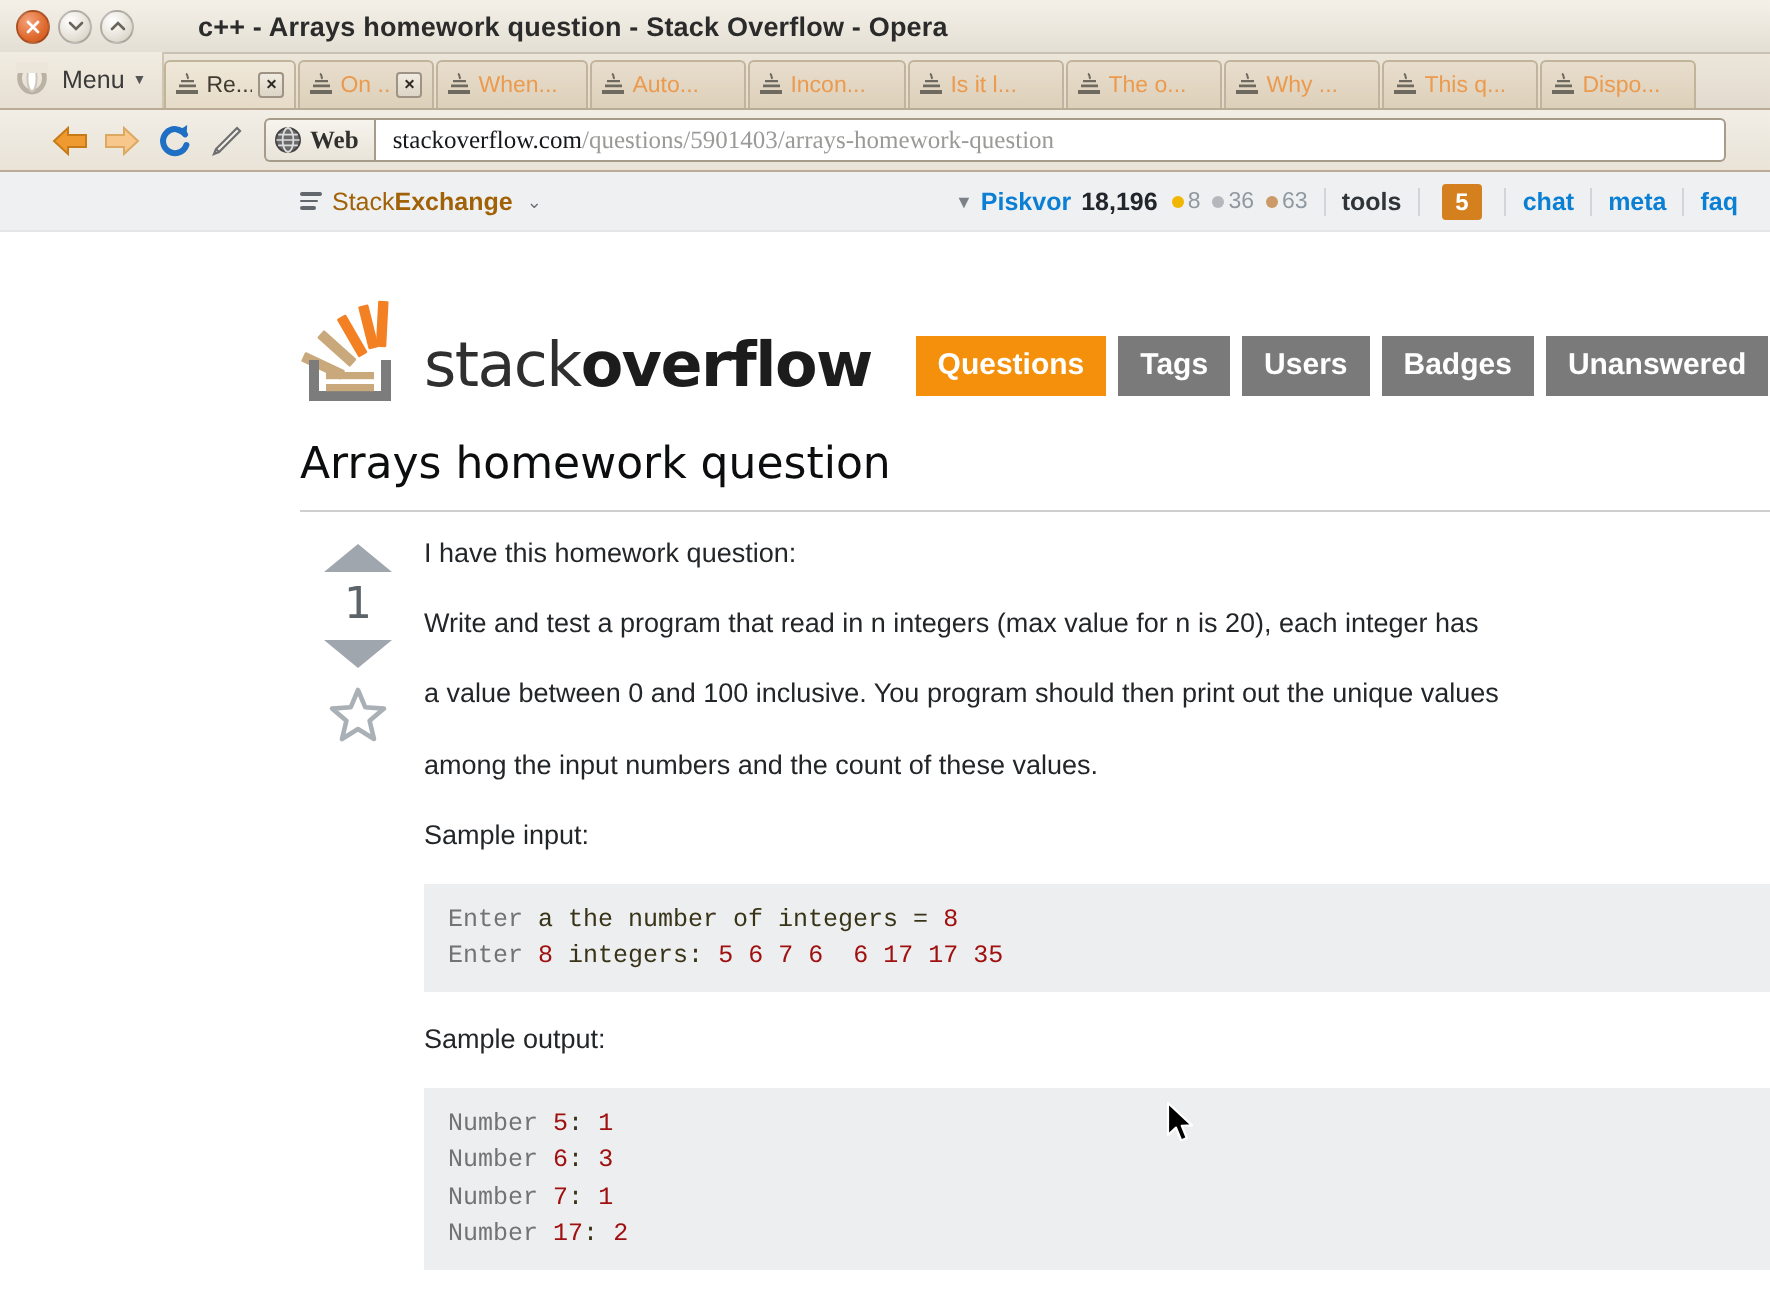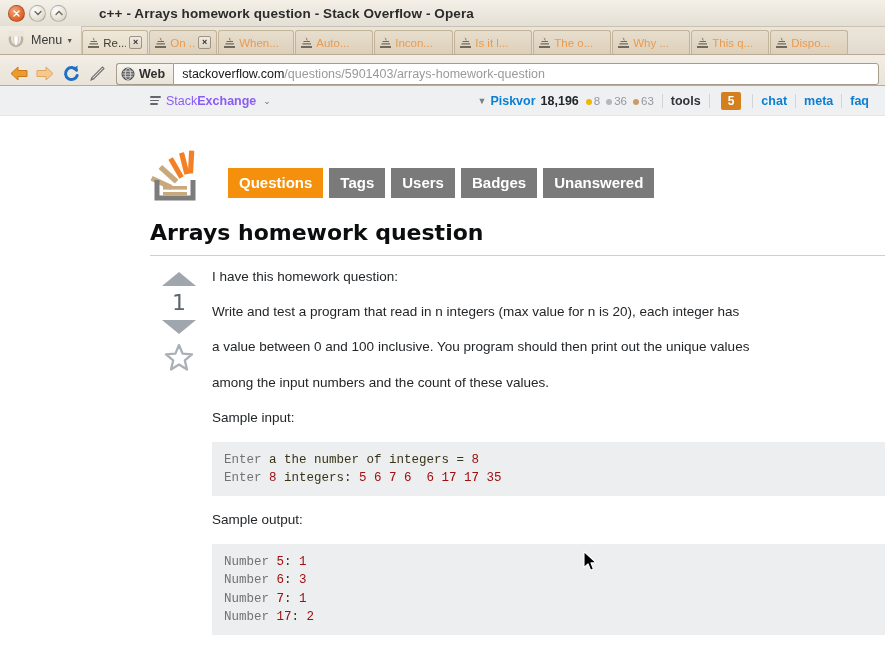--- a/index.html
+++ b/index.html
@@ -105,23 +105,24 @@
     line-height: 1;
     box-sizing: border-box;
   }
 
   
   .navbar {
     position: absolute; left: 0; top: 55px;
     width: 885px; height: 31px;
     background: linear-gradient(180deg, #f2eee6 0%, #e9e3d8 100%);
     border-bottom: 1px solid #b9ab95;
-    display: flex; align-items: flex-end;
-    box-sizing: border-box;
-    padding: 0 6px;
+    display: flex; align-items: center;
+    box-sizing: border-box;
+    padding: 0 22px;
+    font-family: Liberation Serif, serif;
   }
   .navicon {
     width: 26px; height: 24px;
     display: flex; align-items: center; justify-content: center;
   }
   .searchbox {
     height: 22px; margin-left: 6px;
     display: flex; align-items: center;
     background: linear-gradient(180deg, #f7f4ee 0%, #e9e4d9 100%);
     border: 1px solid #a79c8a;
@@ -163,21 +164,21 @@
     font-size: 12.5px;
   }
   .se-left { display: flex; align-items: center; gap: 5px; }
   .se-hamburger { display: inline-block; width: 11px; }
   .se-hamburger i {
     display: block; height: 1.6px; background: #61676c;
     margin: 1.7px 0; border-radius: 1px;
   }
   .se-hamburger i:nth-child(2) { width: 85%; }
   .se-hamburger i:nth-child(3) { width: 70%; }
-  .se-name { color: #8b5cf6; font-size: 12.5px; }
+  .se-name { color: #a16207; font-size: 12.5px; }
   .se-name b { font-weight: bold; }
   .se-caret { color: #6a7075; font-size: 9px; margin-left: 2px; }
 
   .se-right { margin-left: auto; display: flex; align-items: center; gap: 0; }
   .se-right .seg { display: flex; align-items: center; padding: 0 8px; }
   .se-divider { width: 1px; height: 14px; background: #d2d5d8; }
   .tri-down { color: #7b8186; font-size: 9px; margin-right: 4px; }
   .se-user { color: #0a7fd4; font-weight: bold; font-size: 12.5px; }
   .se-rep { color: #20262b; font-weight: bold; font-size: 12.5px; margin-left: 5px; }
   .badge-grp { display: flex; align-items: center; margin-left: 7px; gap: 1px; font-size: 11.5px; color: #9099a1; }
@@ -218,21 +219,21 @@
     font-size: 15px; font-weight: bold;
     padding: 7px 11px 8px 11px;
     line-height: 1;
     white-space: nowrap;
   }
   .nav-tab.active { background: #f4900c; }
 
   h1.qtitle {
     margin: 18px 0 0 0;
     padding: 0 0 10px 0;
-    font-size: 22px; font-weight: bold; color: #0c0d0e;
+    font-size: 22px; font-weight: normal; color: #0c0d0e;
     border-bottom: 1px solid #cfcfcf;
     margin-right: 0px;
     font-family: "DejaVu Sans", sans-serif;
   }
 
   .qbody { display: flex; padding-top: 14px; }
   .votecell {
     width: 58px; flex: 0 0 58px;
     display: flex; flex-direction: column; align-items: center;
     padding-top: 2px; gap: 3px;
@@ -499,20 +500,21 @@
               <rect x="38.5" y="0.5" width="5.2" height="23" rx="0.6" fill="#f48024" transform="rotate(3 41 12)"></rect>
               <rect x="31.5" y="2.5" width="5.2" height="22" rx="0.6" fill="#f48024" transform="rotate(-14 34 13)"></rect>
               <rect x="23.5" y="7.0" width="5.2" height="22" rx="0.6" fill="#f48024" transform="rotate(-30 26 18)"></rect>
               <rect x="15.5" y="13.5" width="5.2" height="22" rx="0.6" fill="#c9a87b" transform="rotate(-48 18 24)"></rect>
               <rect x="9.0" y="22.0" width="5.2" height="22" rx="0.6" fill="#c9a87b" transform="rotate(-65 11.5 33)"></rect>
             </g>
             <path d="M7 30 L7 48 L43 48 L43 30" fill="none" stroke="#7c7c7c" stroke-width="5"></path>
             <rect x="13" y="36" width="24" height="3.6" fill="#c9a87b"></rect>
             <rect x="13" y="42" width="24" height="3.6" fill="#c9a87b"></rect>
           </svg>
+          <span class="so-wordmark"><span>stack</span><b>overflow</b></span>
         </div>
         <div class="nav-tabs" id="nav-tabs">
             <div class="nav-tab active">Questions</div>
             <div class="nav-tab">Tags</div>
             <div class="nav-tab">Users</div>
             <div class="nav-tab">Badges</div>
             <div class="nav-tab">Unanswered</div>
           </div>
       </div>
 

